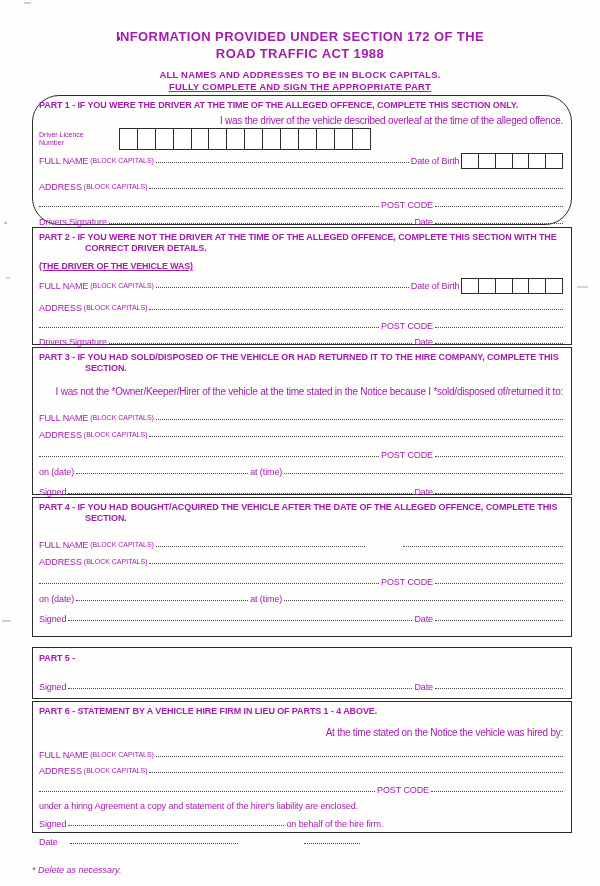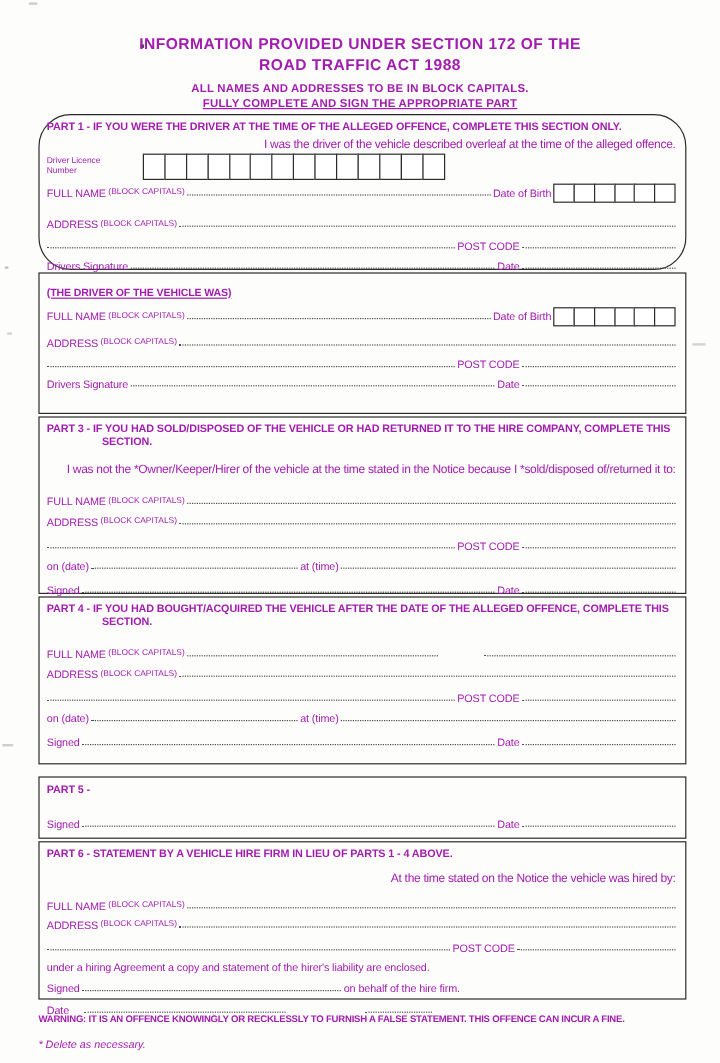--- a/index.html
+++ b/index.html
@@ -115,20 +115,21 @@
     </div>
     <div class="row" style="margin-top:4px">
       <span class="lbl">Drivers Signature</span>
       <span class="dotted flex1"></span>
       <span class="lbl">Date</span>
       <span class="dotted" style="width:128px"></span>
     </div>
   </div>
 
   <div class="section" style="top:227px;height:118px;">
+    <div class="part-title">PART 2 - IF YOU WERE NOT THE DRIVER AT THE TIME OF THE ALLEGED OFFENCE, COMPLETE THIS SECTION WITH THE CORRECT DRIVER DETAILS.</div>
     <div class="subhead" style="margin-top:7px">(THE DRIVER OF THE VEHICLE WAS)</div>
     <div class="row" style="margin-top:6px;height:18px;">
       <span class="lbl">FULL NAME</span>
       <span class="sub">(BLOCK CAPITALS)</span>
       <span class="dotted flex1"></span>
       <span class="lbl">Date of Birth</span>
       <div class="boxes dob">
           <div class="cell"></div>
           <div class="cell"></div>
           <div class="cell"></div>
@@ -258,16 +259,15 @@
     </div>
     <div class="row" style="margin-top:5px">
       <span class="lbl">Date</span>
       <span style="width:8px"></span>
       <span class="dotted" style="width:168px"></span>
       <span style="width:62px"></span>
       <span class="dotted" style="width:56px"></span>
     </div>
   </div>
 
-  <div class="warning">WARNING: IT IS AN OFFENCE KNOWINGLY OR RECKLESSLY TO FURNISH A FALSE STATEMENT. THIS OFFENCE CAN INCUR A FINE.</div>
   <div class="delnote">* Delete as necessary.</div>
 
 </div>
 
 </body></html>

